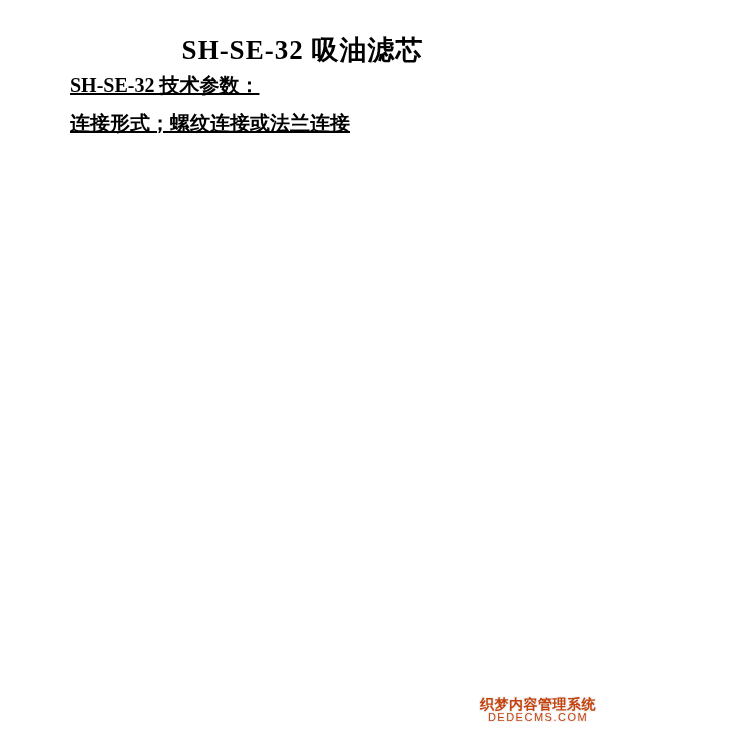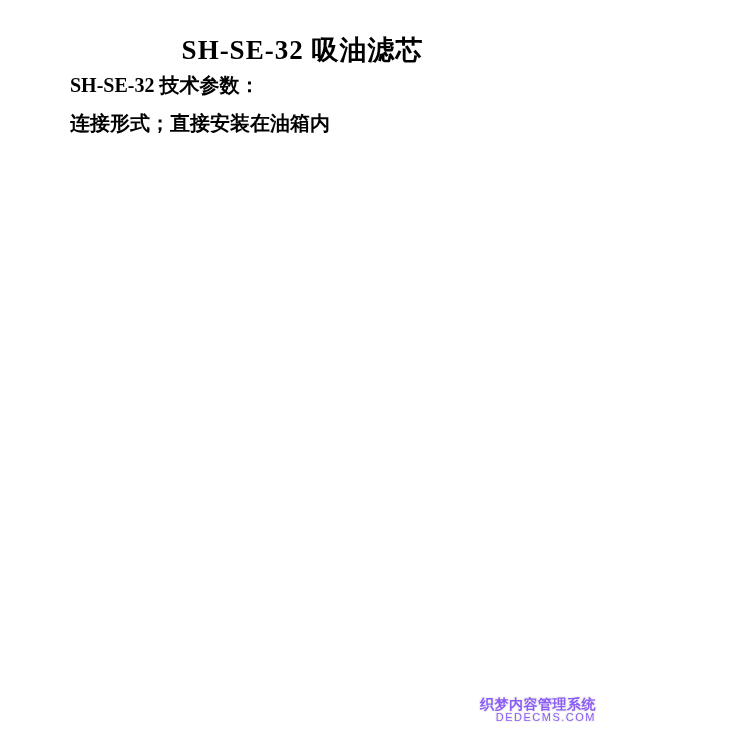--- a/index.html
+++ b/index.html
@@ -36,28 +36,29 @@
   }
   .doc-specs {
     margin: 0 63px 0 70px;
     font-size: 20px;
     font-weight: bold;
     line-height: 38px;
   }
   .spec-line {
     display: block;
     white-space: nowrap;
+    text-decoration: underline;
   }
   .watermark {
     position: absolute;
     right: 9px;
     bottom: 7px;
-    text-align: right;
+    text-align: center;
     font-family: "Liberation Sans", "DejaVu Sans", sans-serif;
-    color: #8b5cf6;
+    color: #c2410c;
     text-shadow: -1px -1px 0 #f2f2f2, 1px -1px 0 #f2f2f2,
                  -1px 1px 0 #f2f2f2, 1px 1px 0 #f2f2f2;
   }
   .watermark-cn {
     display: block;
     font-size: 14px;
     font-weight: bold;
     line-height: 14px;
     letter-spacing: 0.5px;
   }
@@ -72,21 +73,21 @@
 </head>
 <body>
 
 <div class="page">
 
   <h1 class="doc-title">SH-SE-32 吸油滤芯</h1>
 
 
   <div class="doc-specs">
     <span class="spec-line">SH-SE-32 技术参数：</span>
-    <span class="spec-line">连接形式；直接安装在油箱内</span>
+    <span class="spec-line">连接形式；螺纹连接或法兰连接</span>
   </div>
 
   <div class="watermark">
     <span class="watermark-cn">织梦内容管理系统</span>
     <span class="watermark-en">DEDECMS.COM</span>
   </div>
 
 </div>
 
 </body></html>

